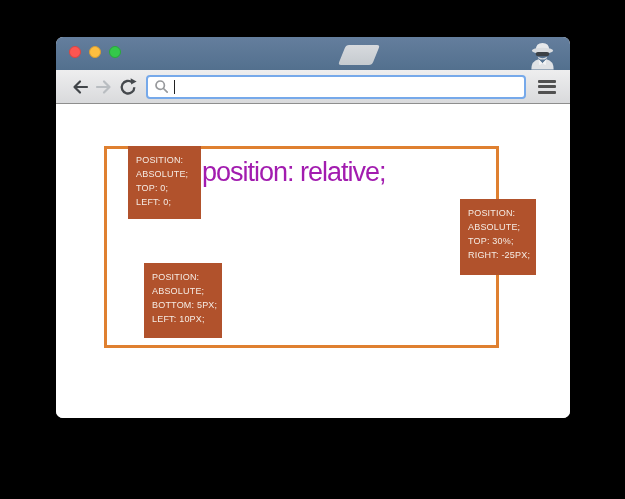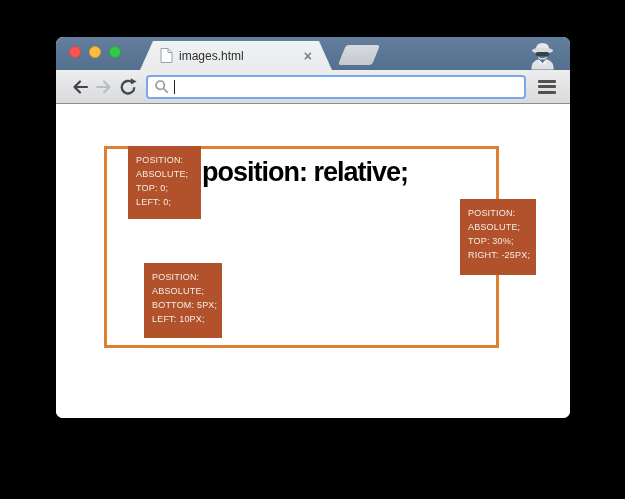--- a/index.html
+++ b/index.html
@@ -80,22 +80,22 @@
   .menu i { display:block; height:3px; background:#515151; border-radius:1px; }
 
   
   .content { flex:1; background:#fff; position:relative; }
   .container {
     position:absolute; left:48px; top:42px; width:395px; height:202px;
     border:3px solid #df8030;
   }
   .heading {
     position:absolute; left:95px; top:8px;
-    font-size:27px; letter-spacing:-1px; font-weight:bold;
-    color:#000000; white-space:nowrap;
+    font-size:27px; letter-spacing:-1px; font-weight:normal;
+    color:#a21caf; white-space:nowrap;
   }
   .absbox {
     position:absolute; background:#b1522c; color:#f5ece5;
     font-size:9px; letter-spacing:.2px; line-height:1.55;
     padding:8px 0 0 8px; text-transform:uppercase;margin-left:24px;
   }
   .absbox .ln { display:block; }
   .box-tl { top:-3px; left:-3px; width:73px; height:73px; }
   .box-bl { left:13px; bottom:7px; width:78px; height:75px; }
   .box-r  { top:50px; right:-40px; width:76px; height:76px; }
@@ -105,28 +105,20 @@
 
 <div class="window">
 
   <div class="titlebar">
     <div class="traffic">
       <span class="light red"></span>
       <span class="light yellow"></span>
       <span class="light green"></span>
     </div>
 
-    <div class="tab">
-      <svg class="tab-doc" viewBox="0 0 13 15">
-        <path d="M1 .5 h7 l4 4 v10 h-11 z" fill="#fdfdfd" stroke="#9aa0a6" stroke-width="1"></path>
-        <path d="M8 .5 v4 h4" fill="none" stroke="#9aa0a6" stroke-width="1"></path>
-      </svg>
-      <span class="tab-label">images.html</span>
-      <span class="tab-close">×</span>
-    </div>
 
     <div class="newtab"></div>
 
     <svg class="spy" viewBox="0 0 32 30">
       <path d="M9 10 Q9 2.5 16 2.5 Q23 2.5 23 10 Z" fill="#e6e8ea"></path>
       <ellipse cx="16" cy="10.5" rx="11" ry="3" fill="#d9dcdf"></ellipse>
       <rect x="9" y="11.8" width="14" height="4.4" rx="2.2" fill="#3c4146"></rect>
       <path d="M11 16.5 Q16 20 21 16.5 L20 18.5 Q16 21 12 18.5 Z" fill="#d9dcdf"></path>
       <path d="M4.5 30 Q4.5 21 12 19.5 L16 23.5 L20 19.5 Q27.5 21 27.5 30 Z" fill="#dfe2e5"></path>
       <path d="M12 19.5 L16 23.5 L12.8 25.5 Z" fill="#f2f3f4"></path>

